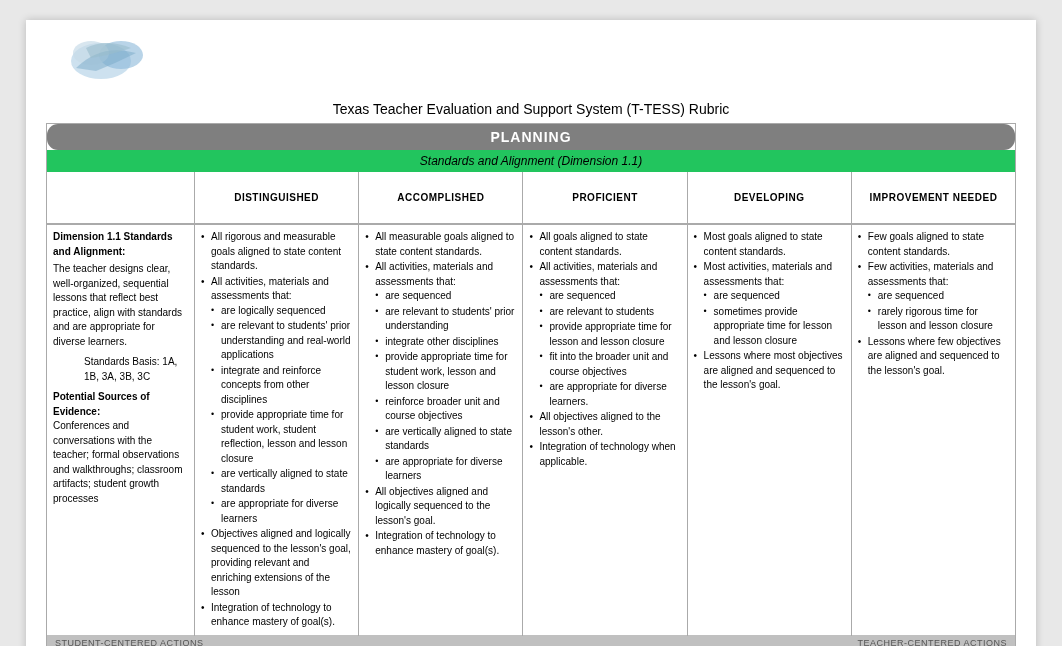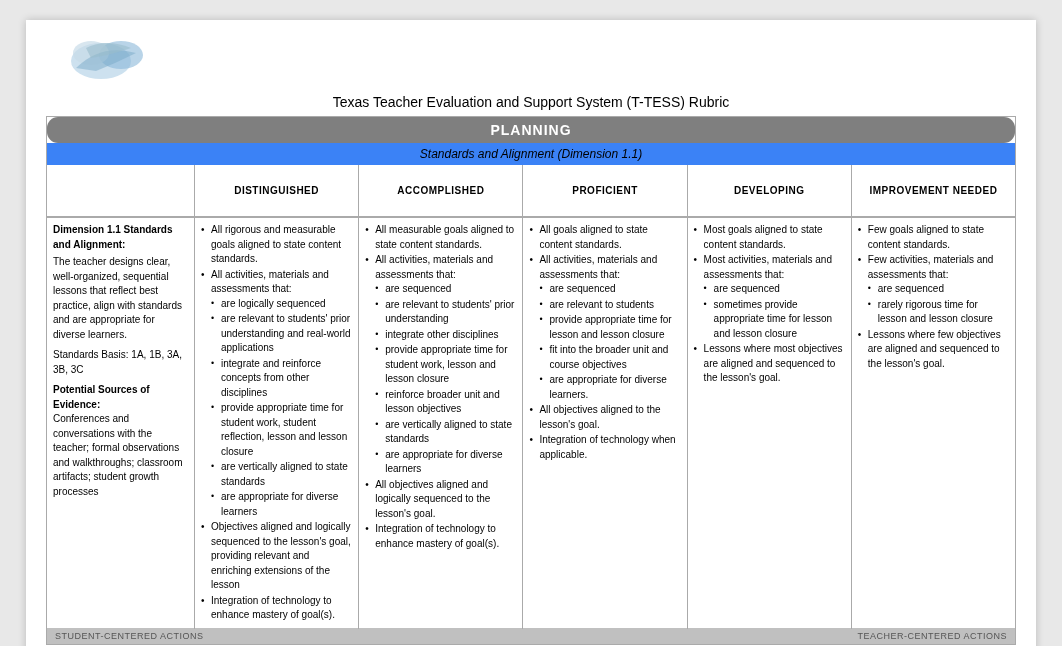--- a/index.html
+++ b/index.html
@@ -21,39 +21,39 @@
     .header-logo {
       height: 60px;
       display: flex;
       align-items: center;
     }
     .page-title {
       text-align: center;
       font-size: 14px;
       font-weight: normal;
       margin-bottom: 6px;
-      margin-top: 4px;
+      margin-top: 11px;
     }
     .rubric-table {
       width: 100%;
       border: 1px solid #aaa;
       border-collapse: collapse;
     }
     .planning-header {
       background: #7f7f7f;
       color: #fff;
       text-align: center;
       font-size: 14px;
       font-weight: bold;
       padding: 5px;
       letter-spacing: 1px;
       border-radius: 11px;
     }
     .dimension-header {
-      background: #3b82f6;
+      background: #22c55e;
       text-align: center;
       font-size: 12px;
       padding: 4px;
       font-style: italic;
     }
     .col-dimension {
       width: 148px;
       min-width: 148px;
       padding: 6px;
       border-right: 1px solid #aaa;
@@ -163,21 +163,21 @@
       <div class="col-header-cell" style="flex:1;">PROFICIENT</div>
       <div class="col-header-cell" style="flex:1;">DEVELOPING</div>
       <div class="col-header-cell" style="flex:1;border-right:none;">IMPROVEMENT NEEDED</div>
     </div>
 
     <div class="body-row">
 
       <div class="col-dimension content-cell">
         <div style="font-weight:bold;margin-bottom:3px;">Dimension 1.1 Standards and Alignment:</div>
         <div style="margin-bottom:6px;">The teacher designs clear, well-organized, sequential lessons that reflect best practice, align with standards and are appropriate for diverse learners.</div>
-        <div style="margin-bottom:6px;">Standards Basis: 1A, 1B, 3A, 3B, 3C</div>
+        <div style="margin-bottom:6px;margin-left:31px;">Standards Basis: 1A, 1B, 3A, 3B, 3C</div>
         <div style="font-weight:bold;">Potential Sources of Evidence:</div>
         <div>Conferences and conversations with the teacher; formal observations and walkthroughs; classroom artifacts; student growth processes</div>
       </div>
 
       <div class="full-col content-cell">
         <ul>
           <li>All rigorous and measurable goals aligned to state content standards.</li>
           <li>All activities, materials and assessments that:
             <ul class="sub-list">
               <li>are logically sequenced</li>
@@ -195,21 +195,21 @@
 
       <div class="full-col content-cell">
         <ul>
           <li>All measurable goals aligned to state content standards.</li>
           <li>All activities, materials and assessments that:
             <ul class="sub-list">
               <li>are sequenced</li>
               <li>are relevant to students' prior understanding</li>
               <li>integrate other disciplines</li>
               <li>provide appropriate time for student work, lesson and lesson closure</li>
-              <li>reinforce broader unit and lesson objectives</li>
+              <li>reinforce broader unit and course objectives</li>
               <li>are vertically aligned to state standards</li>
               <li>are appropriate for diverse learners</li>
             </ul>
           </li>
           <li>All objectives aligned and logically sequenced to the lesson's goal.</li>
           <li>Integration of technology to enhance mastery of goal(s).</li>
         </ul>
       </div>
 
       <div class="full-col content-cell">
@@ -217,21 +217,21 @@
           <li>All goals aligned to state content standards.</li>
           <li>All activities, materials and assessments that:
             <ul class="sub-list">
               <li>are sequenced</li>
               <li>are relevant to students</li>
               <li>provide appropriate time for lesson and lesson closure</li>
               <li>fit into the broader unit and course objectives</li>
               <li>are appropriate for diverse learners.</li>
             </ul>
           </li>
-          <li>All objectives aligned to the lesson's goal.</li>
+          <li>All objectives aligned to the lesson's other.</li>
           <li>Integration of technology when applicable.</li>
         </ul>
       </div>
 
       <div class="full-col content-cell">
         <ul>
           <li>Most goals aligned to state content standards.</li>
           <li>Most activities, materials and assessments that:
             <ul class="sub-list">
               <li>are sequenced</li>

